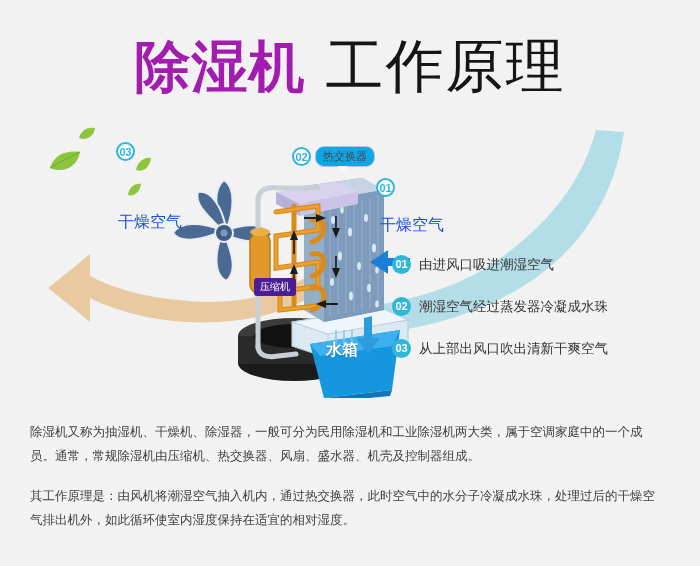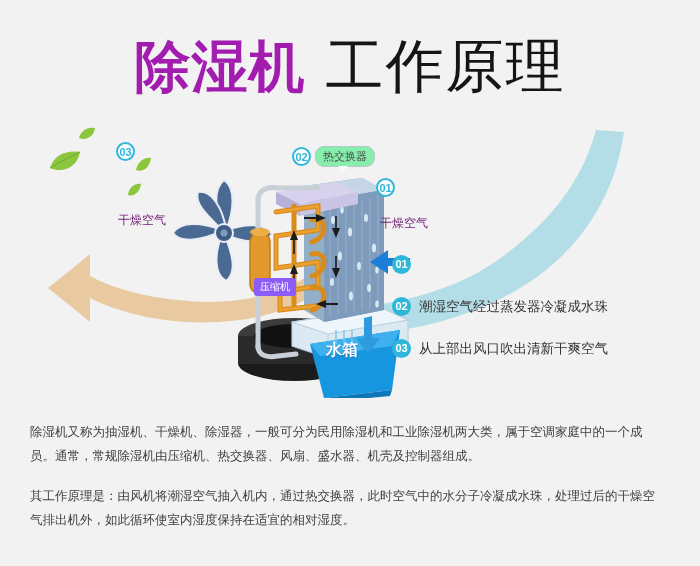--- a/index.html
+++ b/index.html
@@ -50,35 +50,35 @@
   .badge{
     position:absolute;
     width:19px;height:19px;border-radius:50%;
     background:#ffffff;border:2px solid #2fb7da;
     color:#2fb7da;font-size:11px;font-weight:bold;
     line-height:17px;text-align:center;
     box-sizing:border-box;
     font-family:"Liberation Sans",sans-serif;
   }
   .ill-label{
-    position:absolute;font-size:12px;color:#701a75;white-space:nowrap;
+    position:absolute;font-size:16px;color:#1d4ed8;white-space:nowrap;
   }
   .bubble{
     position:absolute;
     padding:2px 7px;border:1px solid #b9c4cc;border-radius:9px;
-    background:#86efac;color:#4a4a4a;font-size:11px;white-space:nowrap;
+    background:#0ea5e9;color:#4a4a4a;font-size:11px;white-space:nowrap;
   }
   .bubble:after{
     content:"";position:absolute;left:22px;bottom:-7px;
     width:0;height:0;border-left:5px solid transparent;
     border-right:5px solid transparent;border-top:7px solid #f7f9fa;
   }
   .tag-dark{
     position:absolute;
-    background:#8b5cf6;color:#ffffff;font-size:10px;
+    background:#4c1d95;color:#ffffff;font-size:10px;
     padding:2px 6px;border-radius:3px;white-space:nowrap;
   }
   .tank-label{
     position:absolute;color:#ffffff;font-size:16px;
     font-weight:bold;white-space:nowrap;
     text-shadow:0 1px 1px rgba(0,60,120,.45);
   }
 
   
   .legend{position:absolute;left:392px;top:255px;width:300px;}
@@ -252,20 +252,21 @@
     <div class="badge" style="left:376px;top:60px;">01</div>
     <div class="ill-label" style="left:380px;top:97px;">干燥空气</div>
 
     <div class="tag-dark" style="left:254px;top:160px;">压缩机</div>
     <div class="tank-label" style="left:326px;top:222px;">水箱</div>
   </div>
 
   <div class="legend">
     <div class="legend-row">
       <span class="legend-badge">01</span>
+      <span class="legend-text">由进风口吸进潮湿空气</span>
     </div>
     <div class="legend-row">
       <span class="legend-badge">02</span>
       <span class="legend-text">潮湿空气经过蒸发器冷凝成水珠</span>
     </div>
     <div class="legend-row">
       <span class="legend-badge">03</span>
       <span class="legend-text">从上部出风口吹出清新干爽空气</span>
     </div>
   </div>

